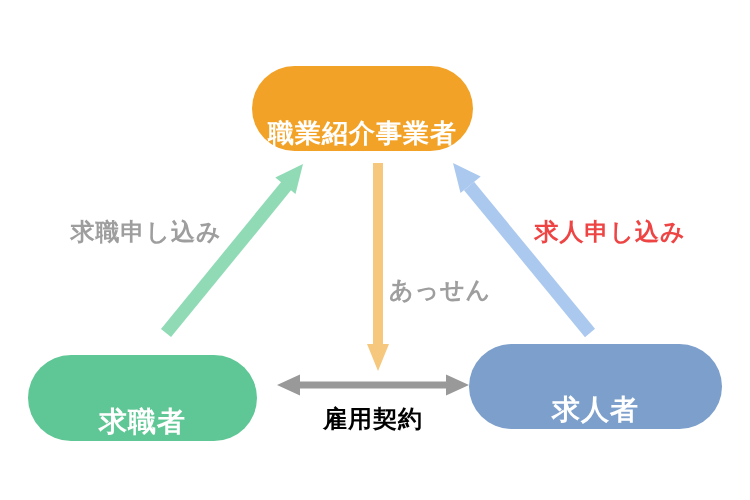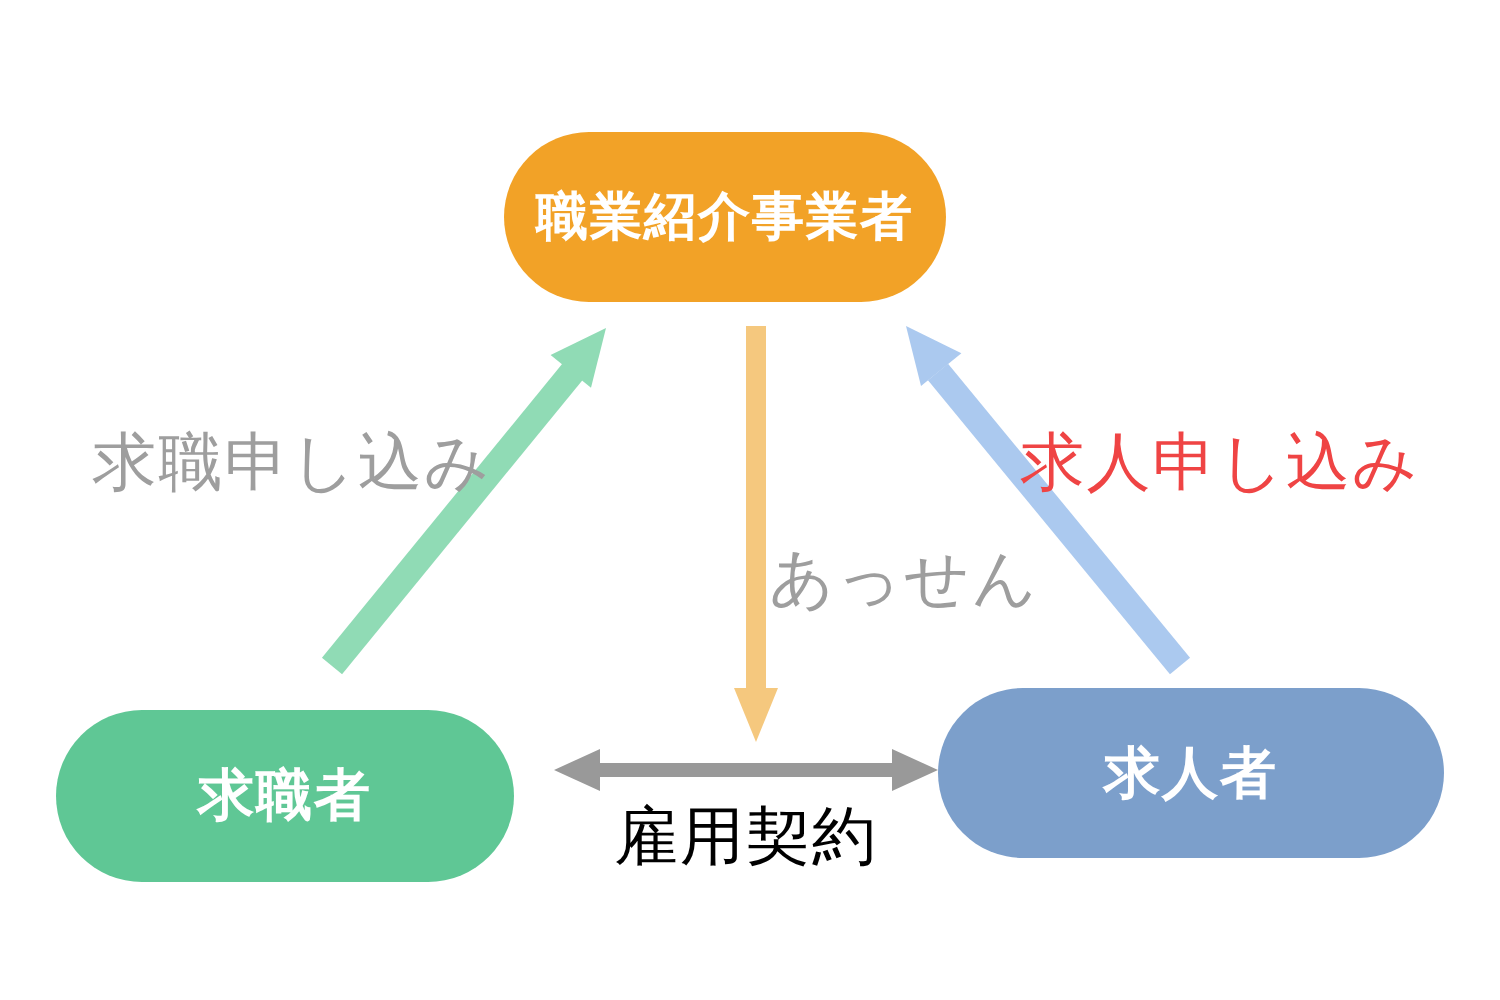--- a/index.html
+++ b/index.html
@@ -18,42 +18,42 @@
   .arrow-layer {
     position: absolute;
     left: 0;
     top: 0;
     width: 750px;
     height: 500px;
   }
   .node {
     position: absolute;
     display: flex;
-    align-items: center;
+    align-items: flex-end;
     justify-content: center;
     border-radius: 999px;
     color: #ffffff;
     font-weight: bold;
     letter-spacing: 1px;
     white-space: nowrap;
   }
   .node-agency   { left: 252px; top: 66px;  width: 221px; height: 85px; font-size: 26px; }
   .node-seeker   { left: 28px;  top: 343px; width: 229px; height: 86px; font-size: 28px; }
   .node-employer { left: 469px; top: 344px; width: 253px; height: 85px; font-size: 28px; }
   .edge-label {
     position: absolute;
     transform: translate(-50%, -50%);
-    font-size: 32px;
-    font-weight: normal;
+    font-size: 24px;
+    font-weight: bold;
     letter-spacing: 1px;
     white-space: nowrap;
   }
   .lbl-seeker-apply   { left: 146px; top: 232px; }
   .lbl-employer-apply { left: 610px; top: 232px; }
-  .lbl-assen          { left: 452px; top: 290px; }
+  .lbl-assen          { left: 440px; top: 290px; }
   .lbl-contract       { left: 373px; top: 419px; }
 </style>
 </head>
 <body>
 
 <div class="canvas">
 
   <svg class="arrow-layer" viewBox="0 0 750 500" xmlns="http://www.w3.org/2000/svg">
 
     <g>

